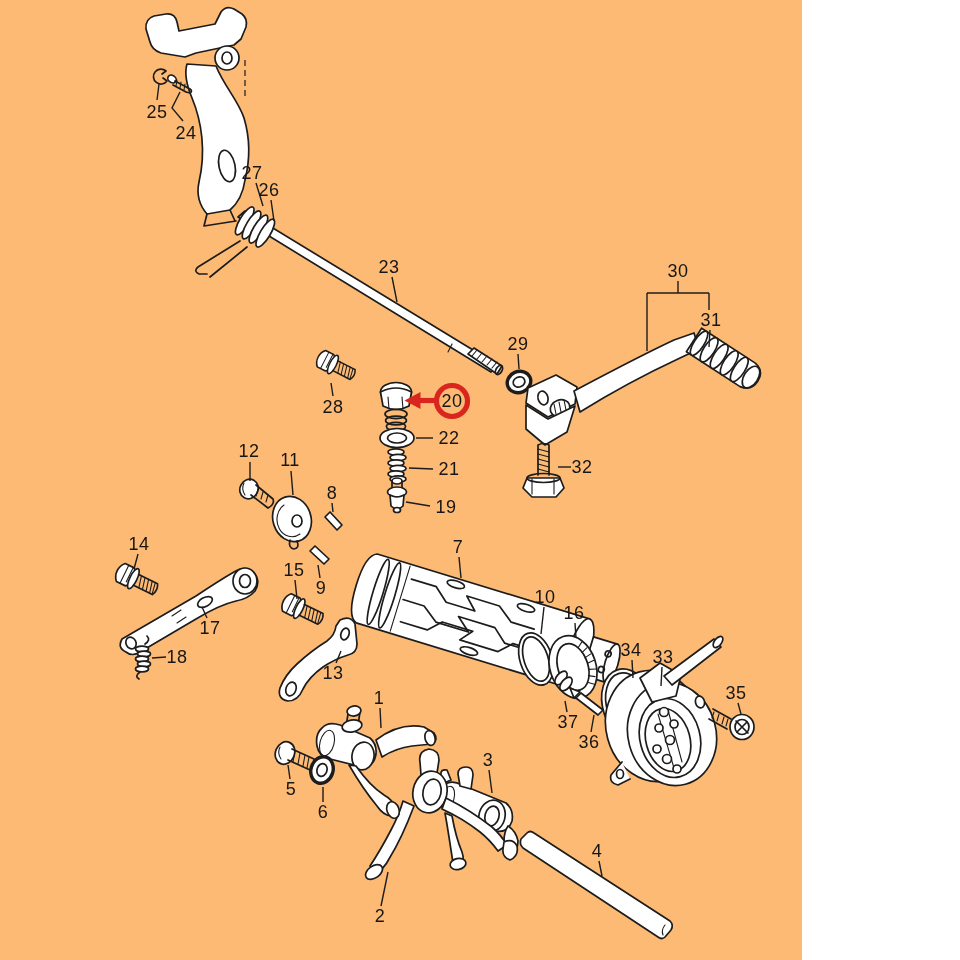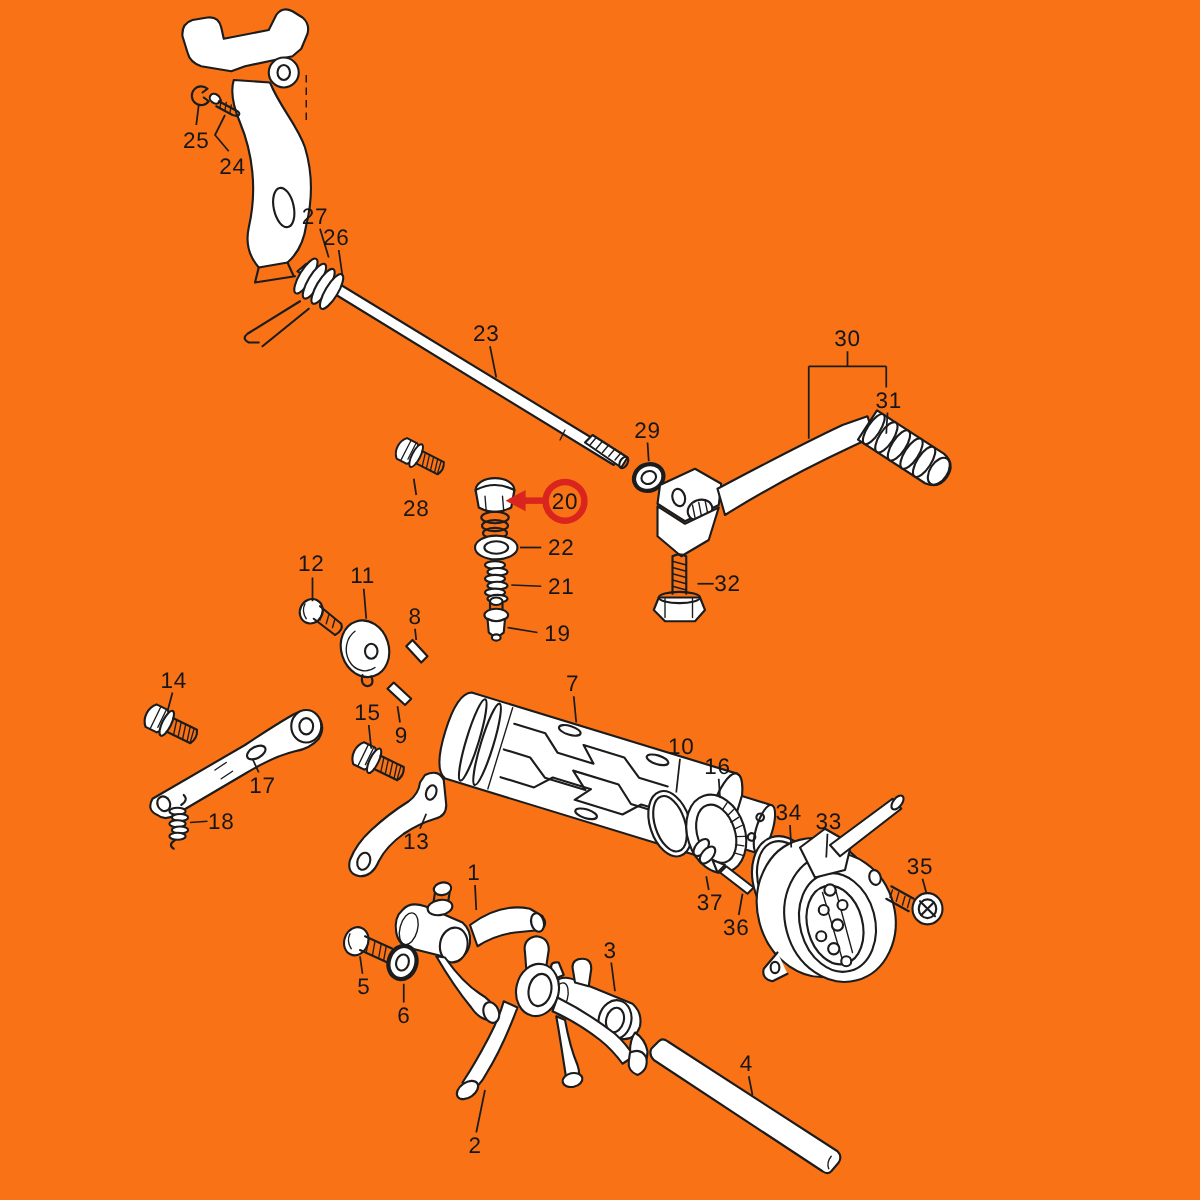--- a/index.html
+++ b/index.html
@@ -1,16 +1,16 @@
 <!DOCTYPE html>
 <html><head>
 <meta charset="utf-8">
 <style>
   html,body{margin:0;padding:0;background:#ffffff;}
-  .stage{position:relative;width:960px;height:960px;background:#f97316;overflow:hidden;}
+  .stage{position:relative;width:802px;height:960px;background:#fdba74;overflow:hidden;}
   svg{display:block;width:960px;height:960px;}
   
   .ln{fill:none;stroke:#1c1c1c;stroke-width:1.7;stroke-linecap:round;stroke-linejoin:round;}
   .fw{fill:#ffffff;stroke:#1c1c1c;stroke-width:1.7;stroke-linejoin:round;stroke-linecap:round;}
   .thin{fill:none;stroke:#1c1c1c;stroke-width:1.1;stroke-linecap:round;}
   .thick{fill:#ffffff;stroke:#1c1c1c;stroke-width:3.4;}
   .dash{fill:none;stroke:#1c1c1c;stroke-width:1.2;stroke-dasharray:6 4;}
   .leader{fill:none;stroke:#1c1c1c;stroke-width:1.4;}
   .plabel{font-family:"Liberation Sans",sans-serif;font-size:18px;fill:#161616;
           text-anchor:middle;dominant-baseline:central;letter-spacing:.5px;}

